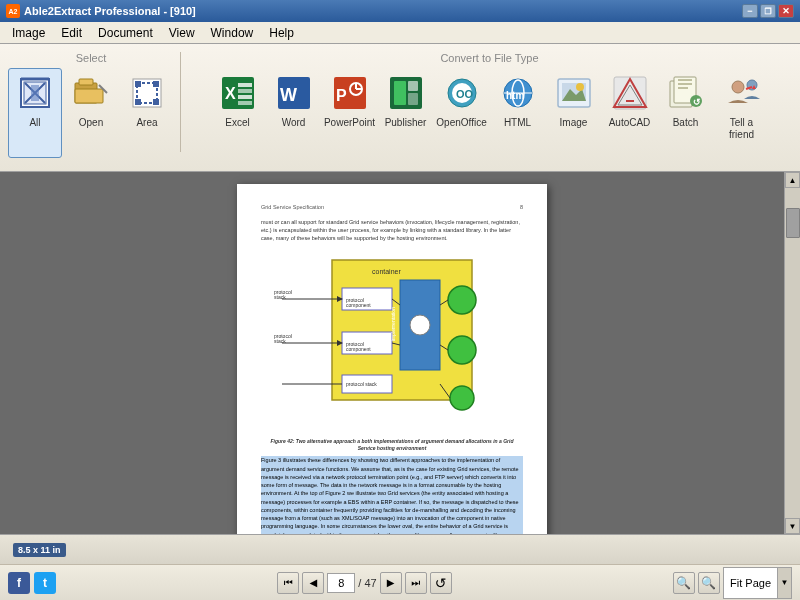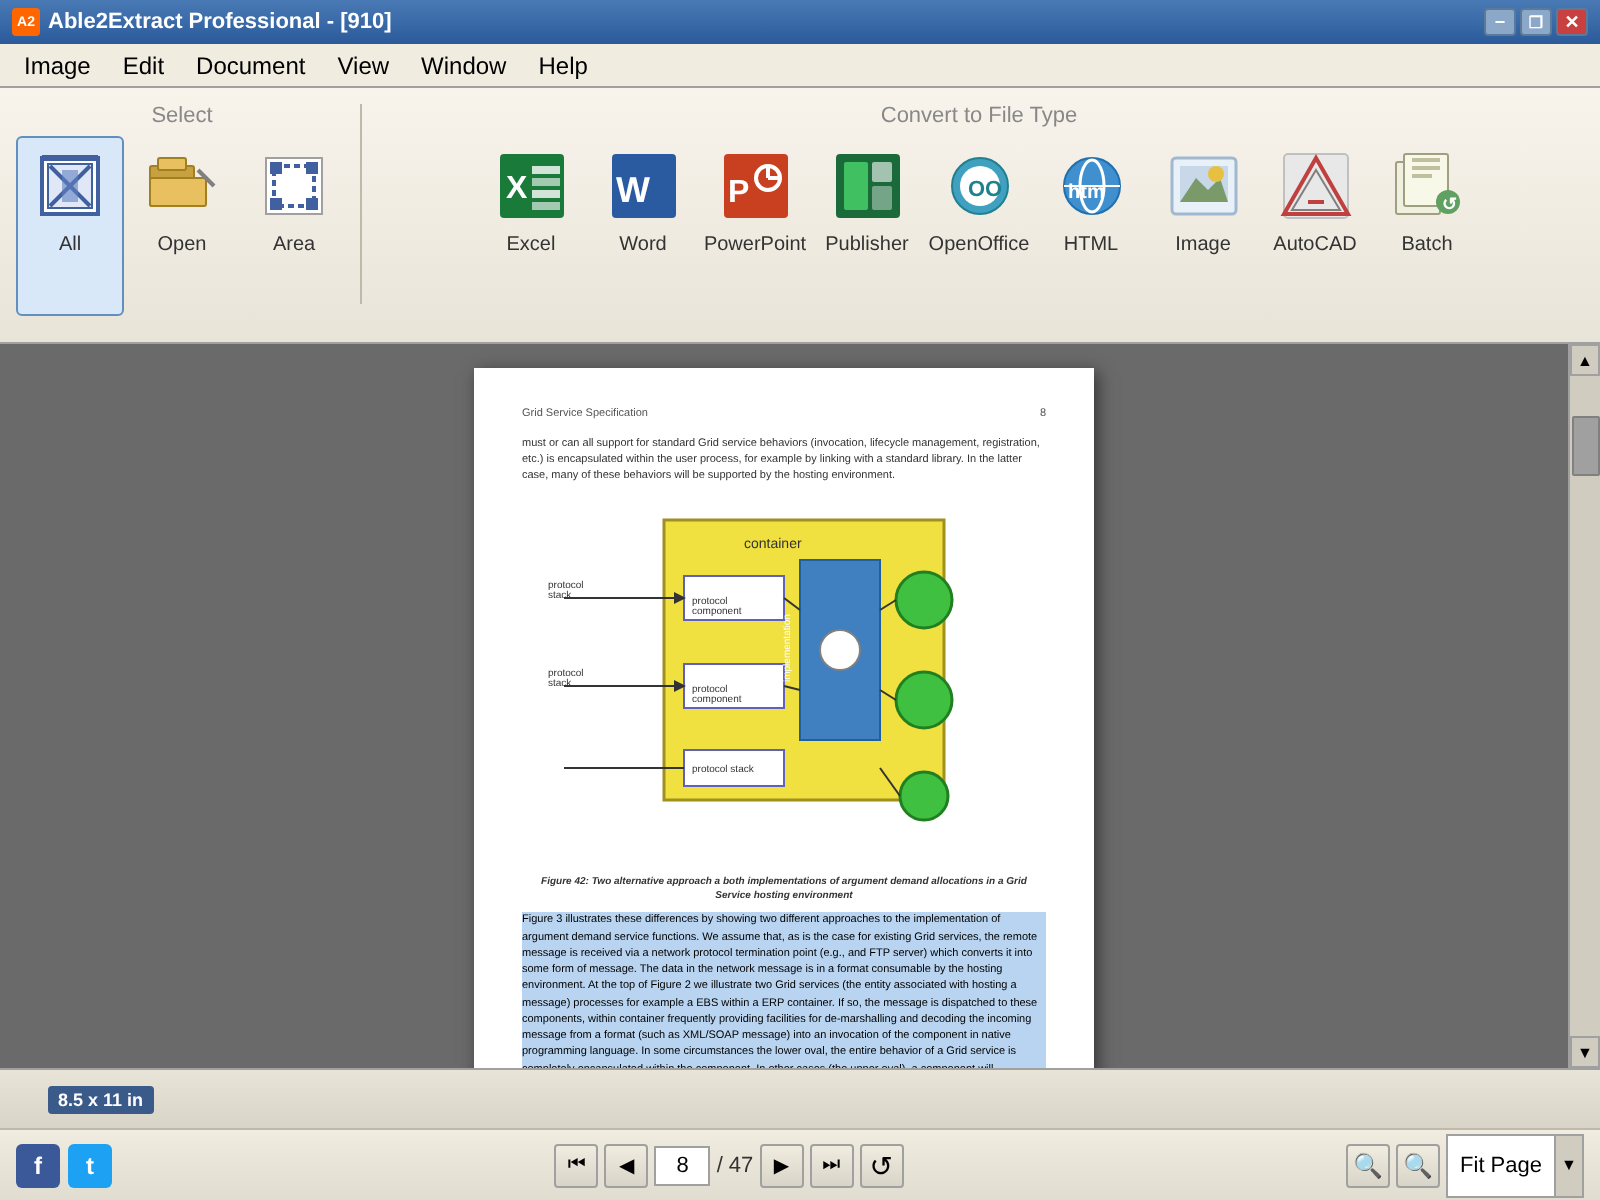--- a/index.html
+++ b/index.html
@@ -208,21 +208,21 @@
     .scroll-track { flex: 1; background: #d0ccc0; }
     .scroll-thumb { width: 14px; height: 30px; background: #a0a0a0; border: 1px solid #808080; margin: 20px 1px 0; border-radius: 1px; }
 
     
     #status-bar {
       background: linear-gradient(to bottom, #e8e4d8, #d8d4c8);
       height: 30px;
       border-top: 1px solid #a0a0a0;
       display: flex;
       align-items: center;
-      padding: 0 24px;
+      padding: 0 13px;
       gap: 8px;
     }
     #size-badge {
       background: #3a5a8a;
       color: white;
       font-size: 9px;
       padding: 2px 5px;
       border-radius: 2px;
       font-weight: bold;
     }
@@ -472,20 +472,33 @@
               <rect x="10" y="4" width="14" height="2" fill="#c0c0a0"></rect>
               <rect x="10" y="8" width="14" height="2" fill="#c0c0a0"></rect>
               <rect x="10" y="12" width="10" height="2" fill="#c0c0a0"></rect>
               <rect x="22" y="20" width="12" height="12" rx="6" fill="#60a060"></rect>
               <text x="25" y="30" font-size="9" fill="white" font-weight="bold">↺</text>
             </svg>
           </div>
           <div class="btn-label">Batch</div>
         </div>
 
+        <div class="tool-btn">
+          <div class="icon-area">
+            <svg width="36" height="36" viewBox="0 0 36 36">
+              <circle cx="14" cy="12" r="6" fill="#d0a080" stroke="#a08060" stroke-width="1"></circle>
+              <path d="M4 28 Q14 22 24 28" fill="#a08060"></path>
+              <circle cx="28" cy="10" r="5" fill="#80a0c0" stroke="#6080a0" stroke-width="1"></circle>
+              <path d="M20 24 Q28 18 36 24" fill="#6080a0"></path>
+              <line x1="22" y1="14" x2="28" y2="12" stroke="#e04040" stroke-width="2"></line>
+              <polygon points="30,10 32,14 28,14" fill="#e04040"></polygon>
+            </svg>
+          </div>
+          <div class="btn-label">Tell a friend</div>
+        </div>
       </div>
     </div>
   </div>
 </div>
 
 <div id="main-area">
   <div id="page-container">
     <div id="page">
       <div class="page-header-text">
         <span>Grid Service Specification</span>

